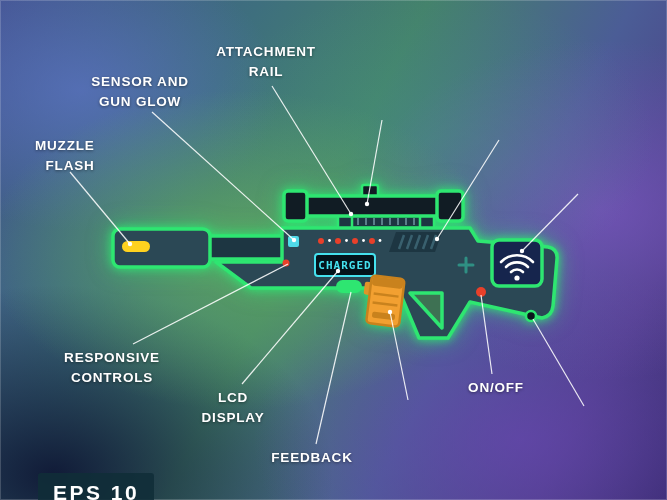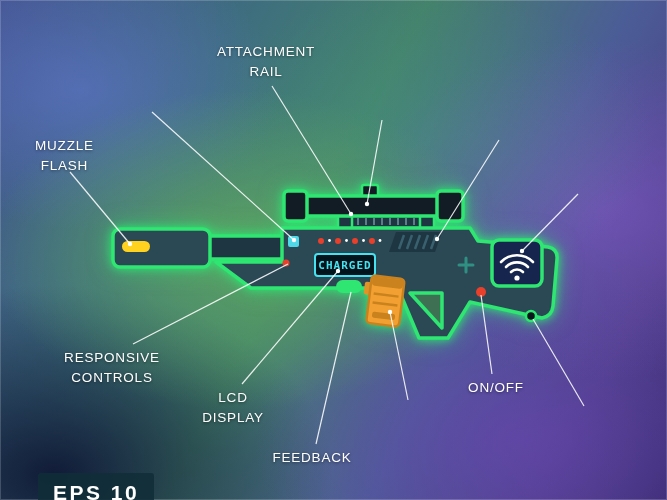--- a/index.html
+++ b/index.html
@@ -34,25 +34,25 @@
   .s-white{stroke:#fff;stroke-width:2.6;fill:none;stroke-linecap:round}
   .leader{stroke:rgba(255,255,255,.88);stroke-width:1.2}
   .tick{stroke:#5b7f8a;stroke-width:2}
   .grille-line{stroke:#39606e;stroke-width:2.5}
   .mag-stripe{stroke:var(--rumble-orange-dark);stroke-width:2.5}
   .plus{stroke:#2f8f83;stroke-width:3;stroke-linecap:round;fill:none}
   .lcd-frame{fill:var(--lcd-bg);stroke:var(--lcd-cyan);stroke-width:2}
   .lcd-text{font:bold 11px "DejaVu Sans Mono",monospace;fill:var(--lcd-cyan);letter-spacing:1px}
   
   .label{
-    position:absolute;color:#fff;font-weight:normal;font-size:13.5px;letter-spacing:.8px;
+    position:absolute;color:#fff;font-weight:bold;font-size:13.5px;letter-spacing:.8px;
     line-height:1.45;white-space:pre-line;text-align:center;transform:translateX(-50%);
     text-shadow:0 1px 3px rgba(0,0,0,.45);
   }
-  .label.left{transform:none;text-align:center}
+  .label.left{transform:none;text-align:right}
   .badge{
     position:absolute;left:38px;top:437px;background:rgba(16,45,56,.88);color:#fff;
     font-weight:bold;font-size:21px;letter-spacing:2.5px;padding:8px 15px;border-radius:3px;margin-top:36px;
   }
 </style>
 </head>
 <body>
 
 <div class="stage">
 
@@ -145,20 +145,22 @@
       <line class="leader" x1="316" y1="444" x2="351" y2="292"></line>
       <line class="leader" x1="408" y1="400" x2="390" y2="312"></line>
       <circle class="f-white" cx="390" cy="312" r="2.2"></circle>
       <line class="leader" x1="492" y1="374" x2="481" y2="295"></line>
       <line class="leader" x1="584" y1="406" x2="533" y2="319"></line>
     </g>
   </svg>
 
   <div class="label left" style="left:35px;top:136px">MUZZLE
 FLASH</div>
+  <div class="label" style="left:140px;top:72px">SENSOR AND
+GUN GLOW</div>
   <div class="label" style="left:266px;top:42px">ATTACHMENT
 RAIL</div>
   <div class="label" style="left:112px;top:348px">RESPONSIVE
 CONTROLS</div>
   <div class="label" style="left:233px;top:388px">LCD
 DISPLAY</div>
   <div class="label" style="left:312px;top:448px">FEEDBACK</div>
   <div class="label" style="left:496px;top:378px">ON/OFF</div>
 
   <div class="badge">EPS 10</div>

